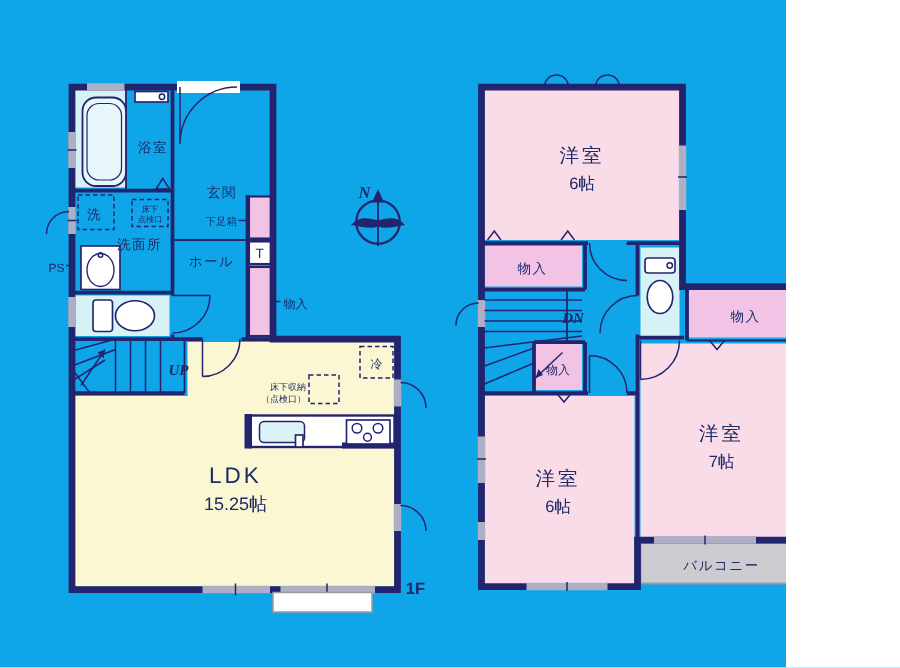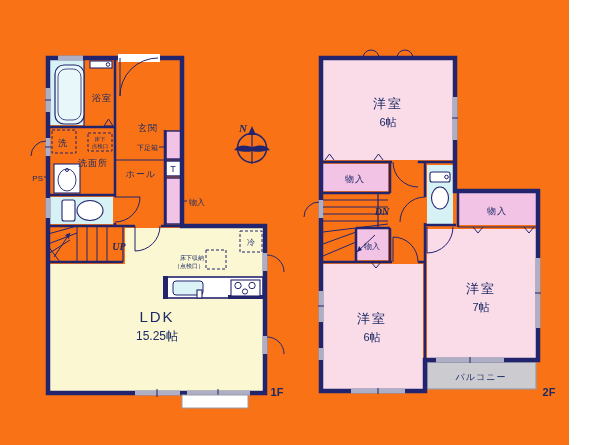--- a/index.html
+++ b/index.html
@@ -1,16 +1,16 @@
 <!DOCTYPE html>
 <html><head>
 <meta charset="utf-8">
 <style>
   html,body{margin:0;padding:0;background:#ffffff;}
-  .canvas{width:569px;height:445px;position:relative;background:#f97316;overflow:hidden;}
+  .canvas{width:524px;height:445px;position:relative;background:#0ea5e9;overflow:hidden;}
   svg text{
     fill:#1c2a66;
     font-family:"Liberation Sans",sans-serif;
     text-anchor:middle;
   }
   .cjk13{font-size:13px;letter-spacing:2px;}
   .cjk11{font-size:11px;}
   .cjk9{font-size:9px;letter-spacing:1px;}
   .cjk8{font-size:8px;}
   .cjk7{font-size:7px;}

